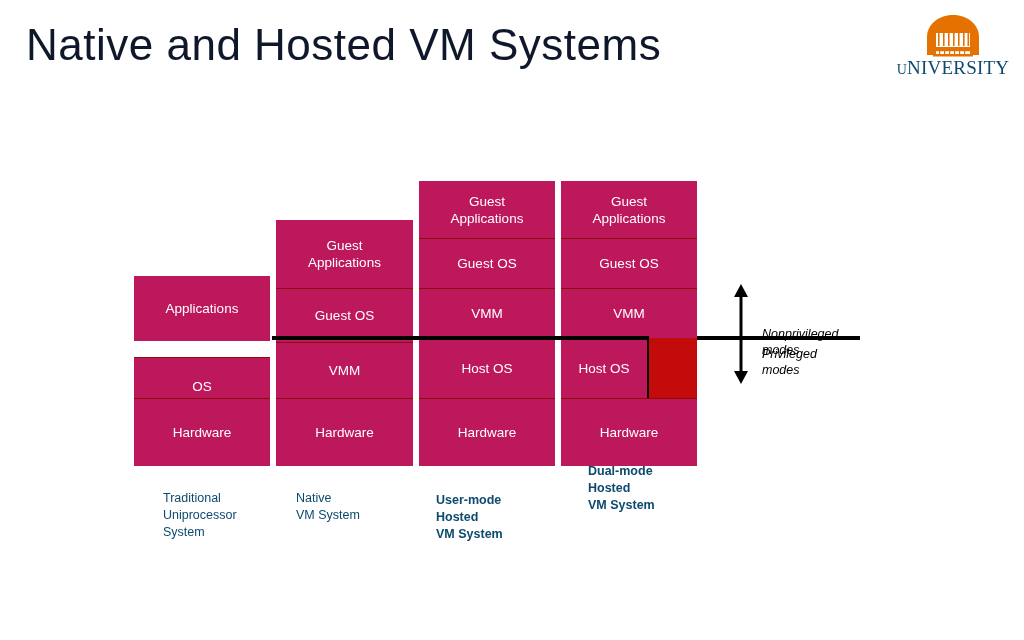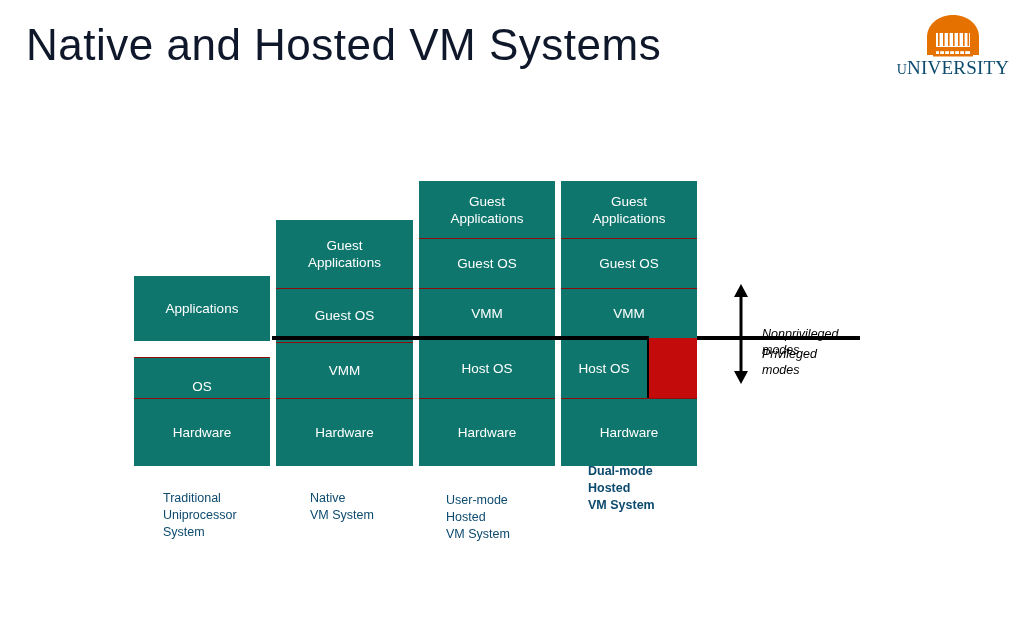--- a/index.html
+++ b/index.html
@@ -80,21 +80,21 @@
   }
   .stack {
     position: absolute;
     box-sizing: border-box;
   }
   .layer {
     position: absolute;
     left: 0;
     width: 100%;
     box-sizing: border-box;
-    background: #0f766e;
+    background: #be185d;
     color: #ffffff;
     display: flex;
     align-items: center;
     justify-content: center;
     text-align: center;
     font-size: 13.5px;
     line-height: 17px;
     border-top: 1px solid #8d0c0c;
   }
   .layer.first {
@@ -272,17 +272,17 @@
   <svg id="mode-arrow" viewBox="0 0 22 100">
     <line x1="11" y1="8" x2="11" y2="92" stroke="#000000" stroke-width="3"></line>
     <polygon points="11,0 4,13 18,13" fill="#000000"></polygon>
     <polygon points="11,100 4,87 18,87" fill="#000000"></polygon>
   </svg>
 
   <div class="mode-label" id="label-nonpriv">Nonprivileged<br>modes</div>
   <div class="mode-label" id="label-priv">Privileged<br>modes</div>
 
   <div class="caption" style="left:163px; top:490px;">Traditional<br>Uniprocessor<br>System</div>
-  <div class="caption" style="left:310px; top:490px;">Native<br>VM System</div>
-  <div class="caption" style="left:446px; top:492px;">User-mode<br>Hosted<br>VM System</div>
+  <div class="caption" style="left:296px; top:490px;">Native<br>VM System</div>
+  <div class="caption" style="left:436px; top:492px;font-weight:bold;">User-mode<br>Hosted<br>VM System</div>
   <div class="caption" style="left:588px; top:463px;font-weight:bold;">Dual-mode<br>Hosted<br>VM System</div>
 
 </div>
 
 </body></html>

